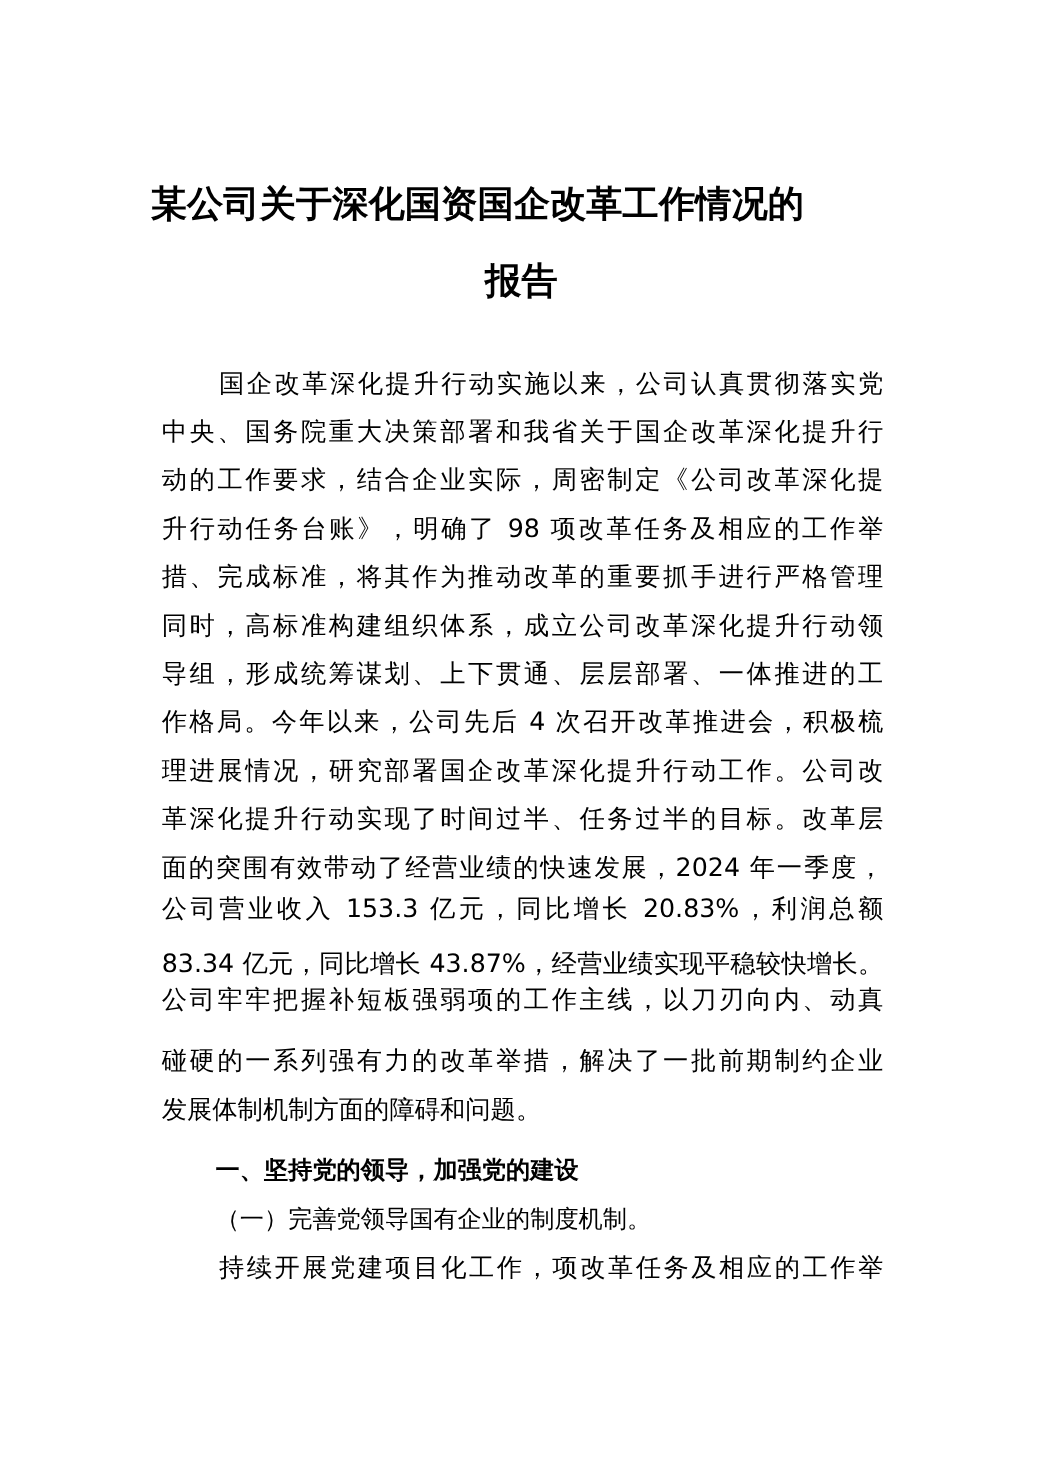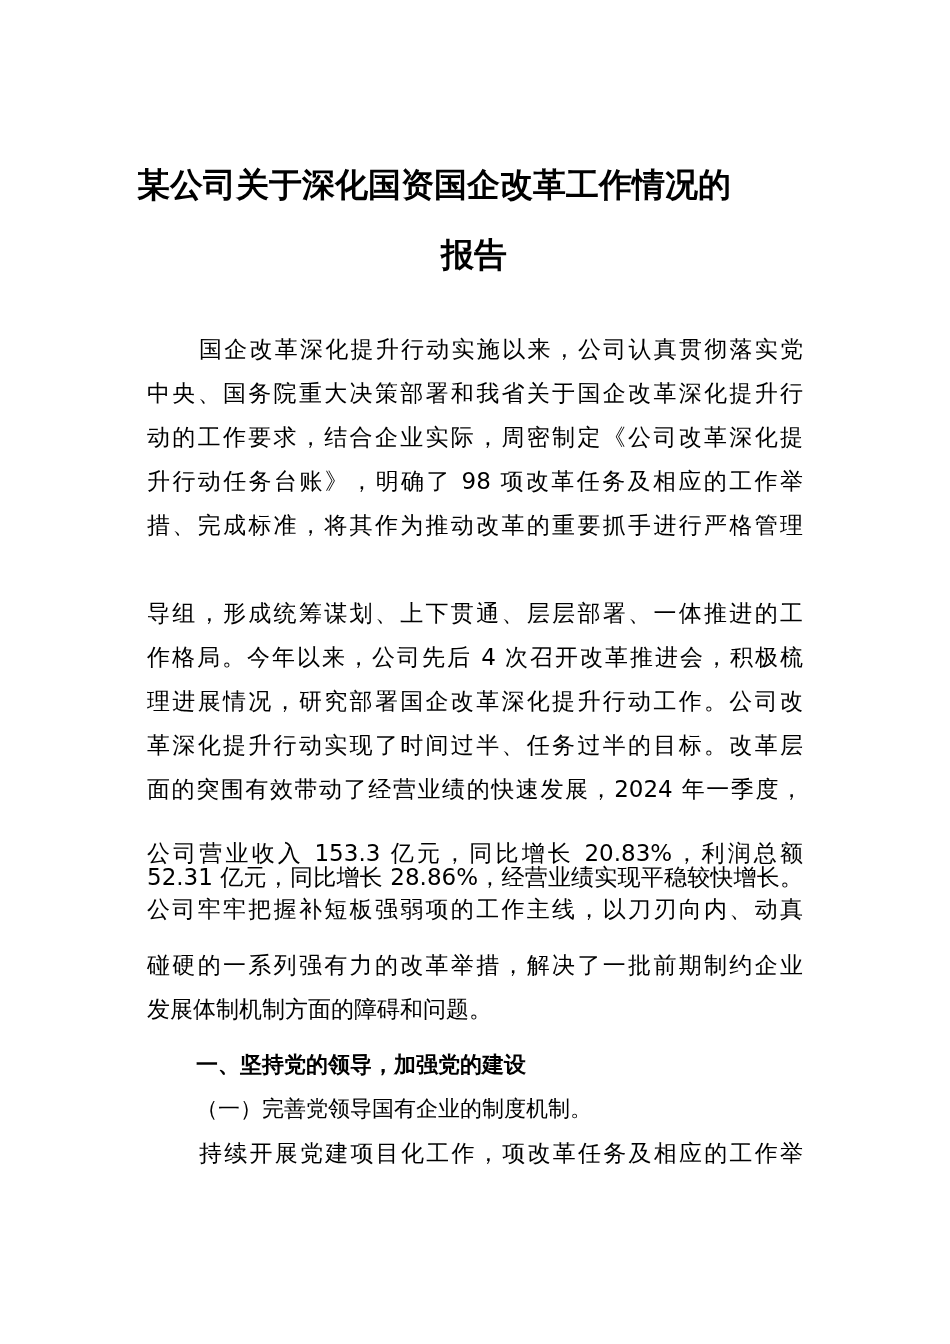--- a/index.html
+++ b/index.html
@@ -24,27 +24,28 @@
 
 <div class="page">
   <div class="title t1">某公司关于深化国资国企改革工作情况的</div>
   <div class="title t2">报告</div>
 
   <div class="line indent" style="top:334px;">国企改革深化提升行动实施以来，公司认真贯彻落实党</div>
   <div class="line" style="top:378px;">中央、国务院重大决策部署和我省关于国企改革深化提升行</div>
   <div class="line" style="top:422px;">动的工作要求，结合企业实际，周密制定《公司改革深化提</div>
   <div class="line" style="top:466px;">升行动任务台账》，明确了 98 项改革任务及相应的工作举</div>
   <div class="line" style="top:510px;">措、完成标准，将其作为推动改革的重要抓手进行严格管理</div>
+  <div class="line" style="top:554px;">同时，高标准构建组织体系，成立公司改革深化提升行动领</div>
   <div class="line" style="top:598px;">导组，形成统筹谋划、上下贯通、层层部署、一体推进的工</div>
   <div class="line" style="top:642px;">作格局。今年以来，公司先后 4 次召开改革推进会，积极梳</div>
   <div class="line" style="top:686px;">理进展情况，研究部署国企改革深化提升行动工作。公司改</div>
   <div class="line" style="top:730px;">革深化提升行动实现了时间过半、任务过半的目标。改革层</div>
   <div class="line" style="top:774px;">面的突围有效带动了经营业绩的快速发展，2024 年一季度，</div>
-  <div class="line" style="top:838px;">公司营业收入 153.3 亿元，同比增长 20.83%，利润总额</div>
-  <div class="line" style="top:862px;">52.31 亿元，同比增长 28.86%，经营业绩实现平稳较快增长。</div>
+  <div class="line" style="top:812px;">公司营业收入 153.3 亿元，同比增长 20.83%，利润总额</div>
+  <div class="line" style="top:862px;">83.34 亿元，同比增长 43.87%，经营业绩实现平稳较快增长。</div>
   <div class="line" style="top:894px;">公司牢牢把握补短板强弱项的工作主线，以刀刃向内、动真</div>
   <div class="line" style="top:950px;">碰硬的一系列强有力的改革举措，解决了一批前期制约企业</div>
   <div class="line last" style="top:994px;">发展体制机制方面的障碍和问题。</div>
 
   <div class="h1">一、坚持党的领导，加强党的建设</div>
   <div class="h2">（一）完善党领导国有企业的制度机制。</div>
 
   <div class="line indent" style="top:1138px;">持续开展党建项目化工作，项改革任务及相应的工作举</div>
 </div>
 

